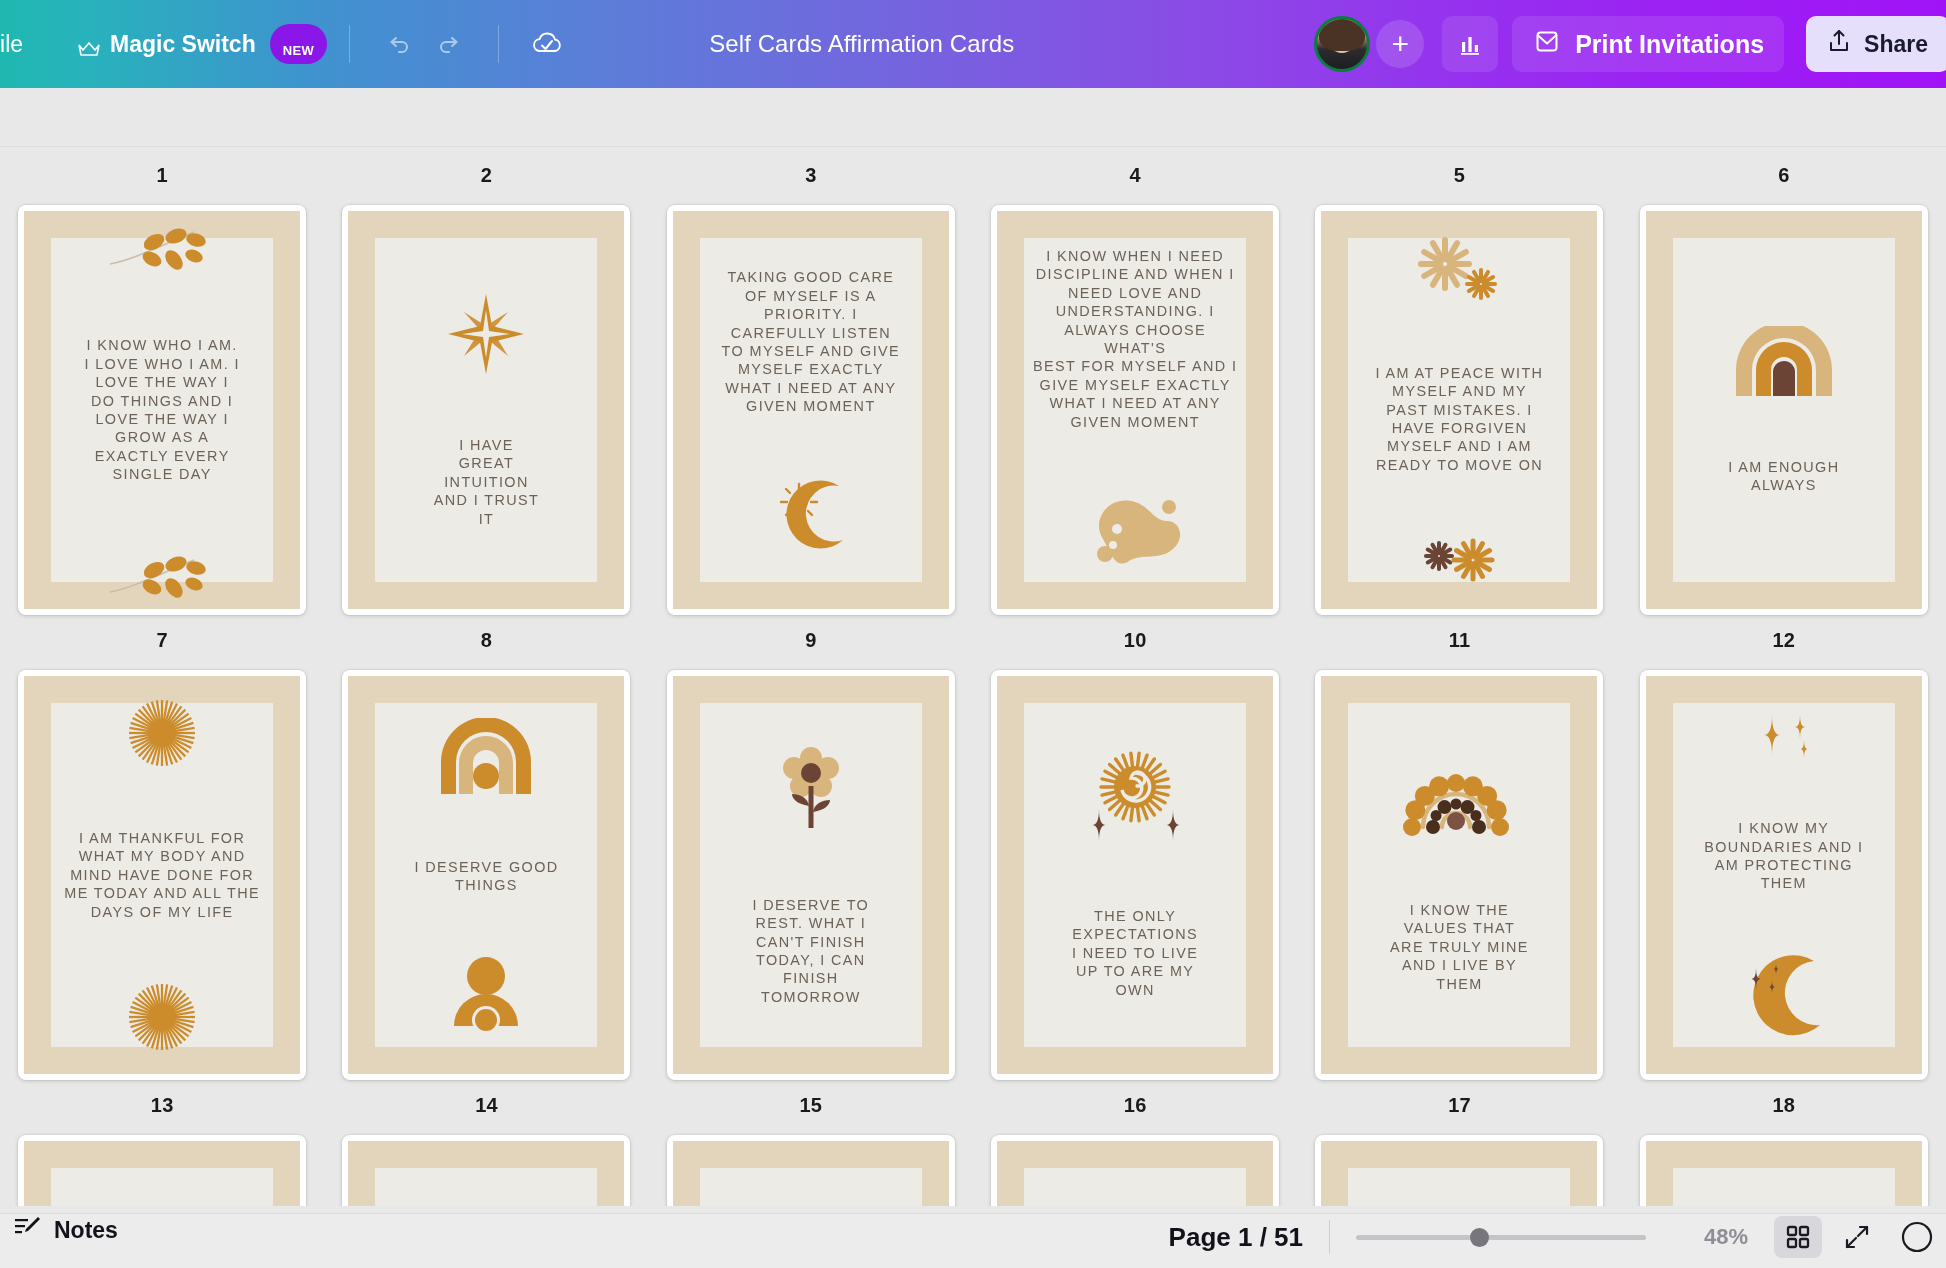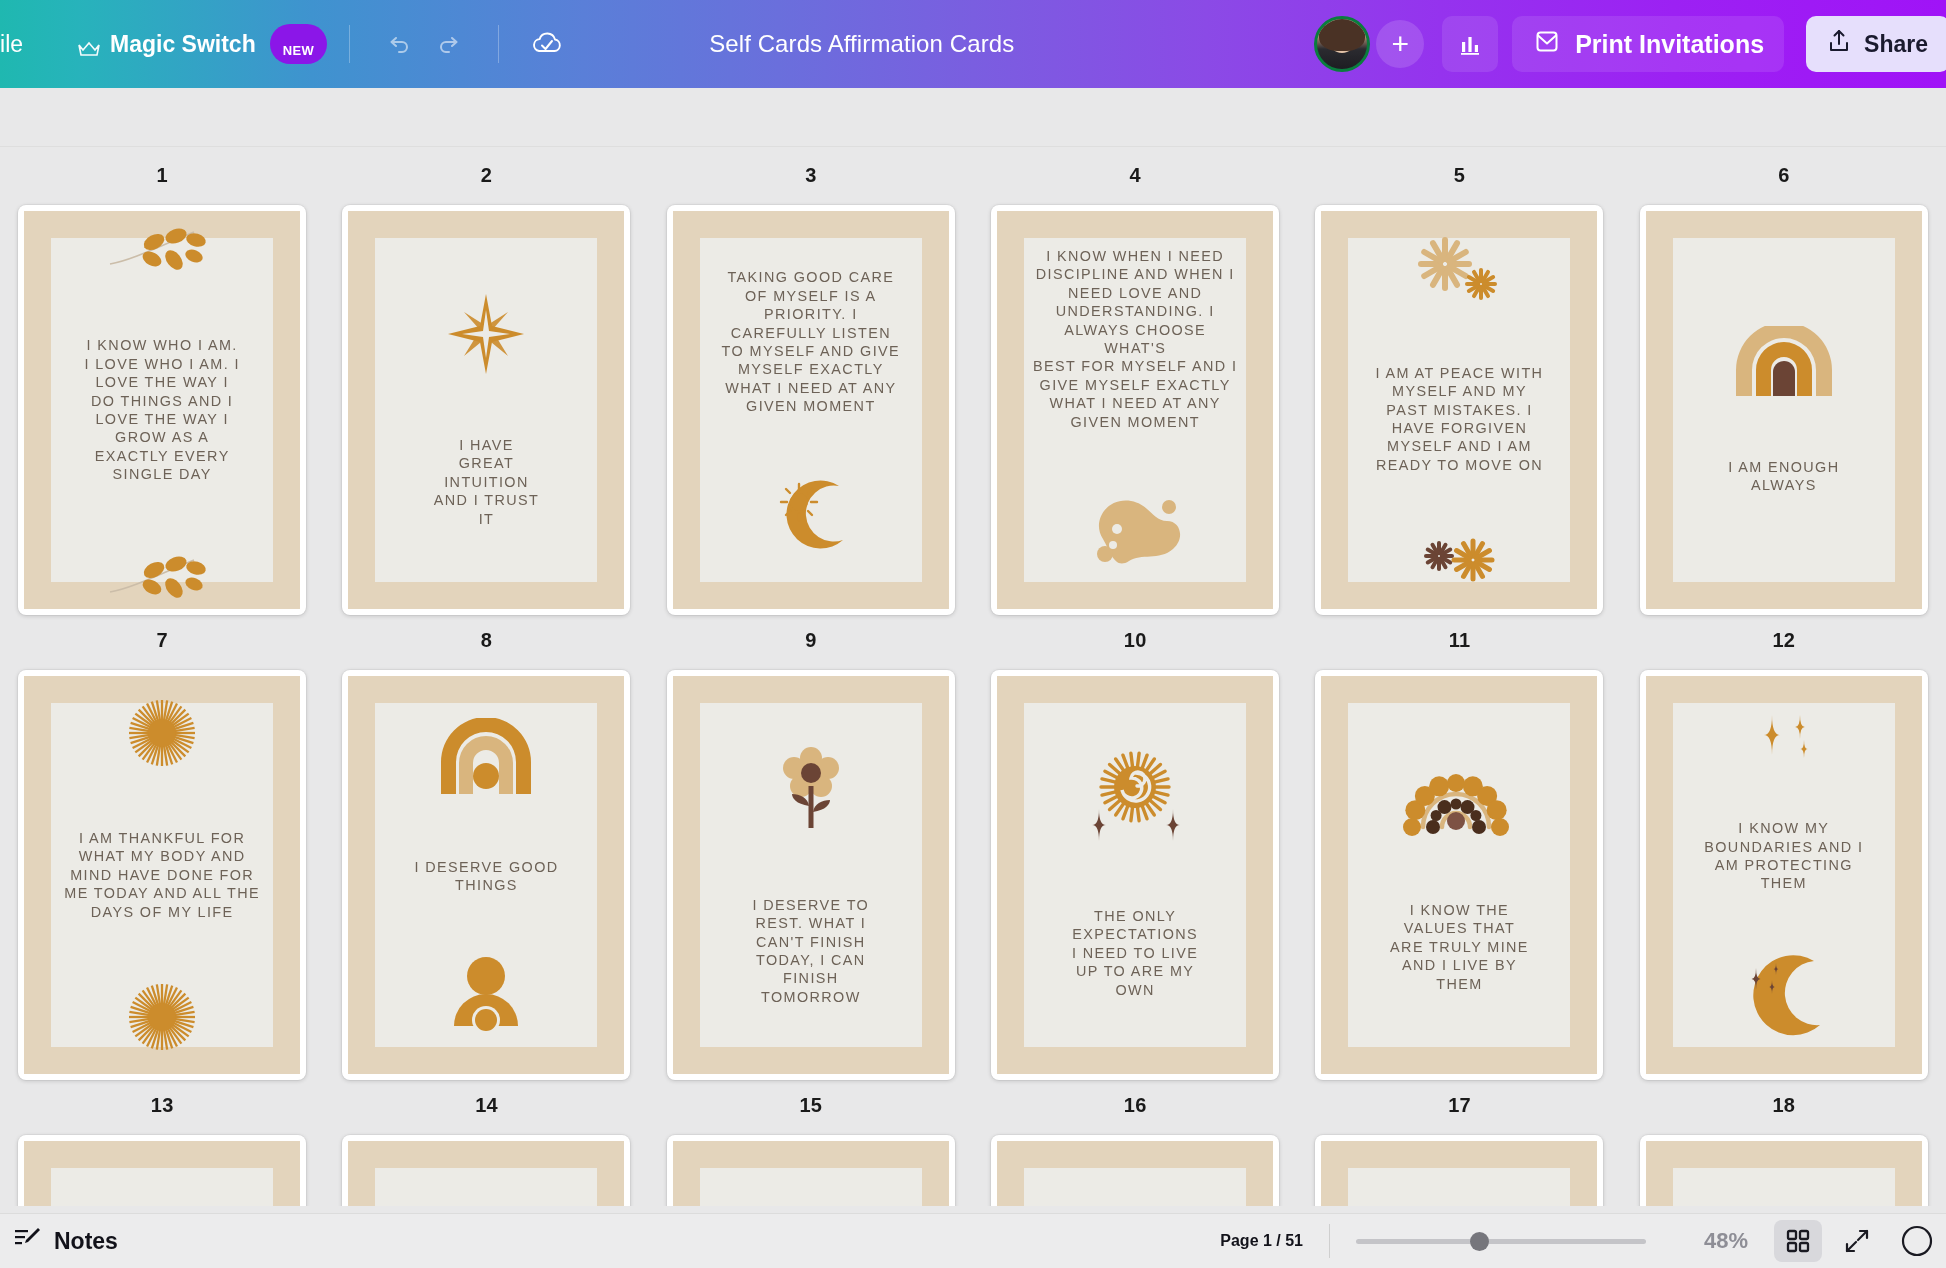--- a/index.html
+++ b/index.html
@@ -160,35 +160,35 @@
   .deco { display:flex; align-items:center; justify-content:center; }
   .deco-top { margin-bottom: 18px; }
   .deco-bot { margin-top: 18px; }
 
   
   .bottombar {
     position:absolute; bottom:0; left:0;
     width: 1946px; height: 55px;
     background: #ececed;
     border-top: 1px solid #dcdcdc;
-    display:flex; align-items:center;
+    display:flex; align-items:flex-start;
     z-index: 10;
   }
   .notes {
     display:flex; align-items:center; gap: 12px;
     margin-left: 14px;
     font-size: 23px; font-weight: 700; color: #12121a;
     cursor: pointer;
   }
   .bb-right {
     margin-left:auto; display:flex; align-items:center; gap: 0;
     padding-right: 6px;
   }
   .pagecount {
-    font-size: 16px; font-weight: 700; color: #12121a;
+    font-size: 26px; font-weight: 700; color: #12121a;
     white-space: nowrap;
   }
   .bb-div { width:1px; height: 34px; background:#cfcfcf; margin: 0 26px; }
   .zoom-slider {
     width: 290px; height: 22px; position: relative; cursor: pointer;
   }
   .zoom-track {
     position:absolute; top: 9px; left:0; width: 290px; height: 5px;
     border-radius: 3px; background: #c4c4c8;
   }

